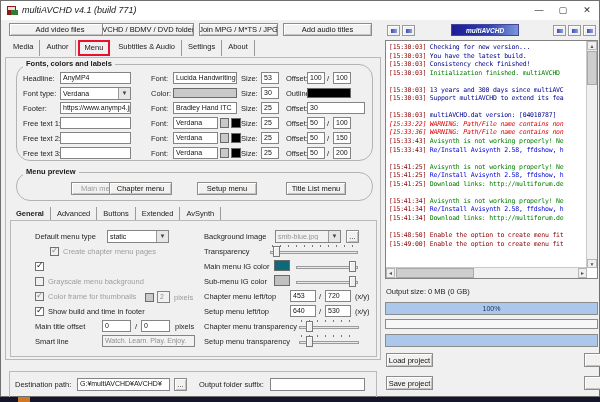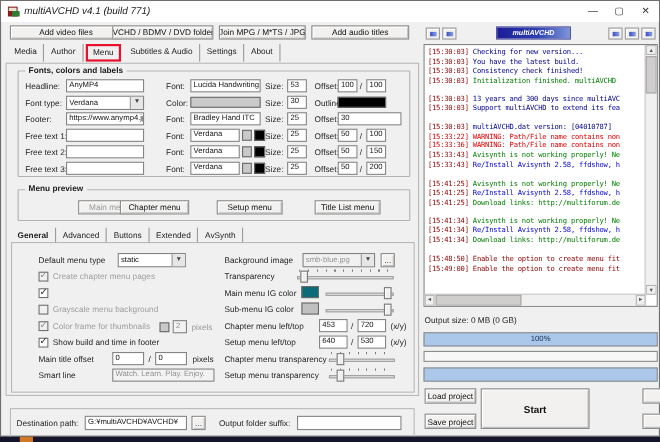--- a/index.html
+++ b/index.html
@@ -21,21 +21,21 @@
     background:#f2f1f0; border:1px solid #8c8c8c; box-sizing:border-box;
     box-shadow:inset 1px 1px 0 #ffffff, inset -1px -1px 0 #c3c3c3;
     font-size:7.5px; color:#111; display:flex; align-items:center; justify-content:center;
     white-space:nowrap; overflow:hidden; font-family:inherit; padding:0;
   }
   .btn.disabled { color:#9b9b9b;margin-left:44px; }
   .tabs { position:absolute; left:6px; top:39px; height:16px; display:flex; }
   .tab { font-size:7.5px; color:#222; padding:2px 6px; border-right:1px solid #9a9a9a; white-space:nowrap; }
   .tab.highlighted { border:2px solid #e8112d; margin:0 2px; padding:1px 5px; }
   .page { position:absolute; left:4px; top:56px; width:374px; height:301px; border:1px solid #b9b9b9; background:#f0f0f0; }
-  .group { position:absolute; border:1px solid #b3b3b3; border-radius:1px; box-sizing:border-box; }
+  .group { position:absolute; border:1px solid #b3b3b3; border-radius:14px; box-sizing:border-box; }
   .gtitle { position:absolute; top:-6px; left:6px; background:#f0f0f0; padding:0 3px; font-weight:bold; font-size:7.5px; color:#1a1a1a; white-space:nowrap; }
   .lbl { position:absolute; font-size:7.5px; color:#1f1f1f; white-space:nowrap; }
   .lbl.dim { color:#9a9a9a; }
   .tf { position:absolute; background:#fff; border:1px solid #848484; box-sizing:border-box; height:12px;
         font-size:7px; color:#111; padding:1px 2px; white-space:nowrap; overflow:hidden; font-family:inherit; }
   .tf.dim { background:#f2f2f2; color:#8f8f8f; }
   .swatch { position:absolute; border:1px solid #6a6a6a; box-sizing:border-box; }
   .dd { position:absolute; background:#fff; border:1px solid #848484; box-sizing:border-box; height:13px; font-size:7px; color:#111; }
   .dd .val { position:absolute; left:2px; top:2px; right:12px; overflow:hidden; white-space:nowrap; }
   .dd .arr { position:absolute; right:0; top:0; bottom:0; width:11px; background:#e6e6e6; border-left:1px solid #9a9a9a; font-size:6px; color:#444; text-align:center; line-height:11px; }
@@ -64,21 +64,21 @@
   .banner { position:absolute; height:12px; background:linear-gradient(90deg,#1d1d96 0%,#2d3fb0 55%,#7c96d8 100%);
     border:1px solid #44449a; color:#fff; font-size:6.5px; font-weight:bold; font-style:italic;
     display:flex; align-items:center; justify-content:center; box-sizing:border-box; white-space:nowrap; }
   .logbox { position:absolute; left:2px; top:19px; width:213px; height:239px; background:#fff; border:1px solid #828282; box-sizing:border-box; overflow:hidden; }
   .log-lines { position:absolute; left:3px; top:2px; right:12px; bottom:11px; overflow:hidden;
     font-family:"DejaVu Sans Mono", monospace; font-size:6.5px; line-height:8.55px; letter-spacing:-0.2px; }
   .log-line { white-space:nowrap; height:8.55px; }
   .log-line .ts { color:#8c0000; }
   .log-line.navy .msg { color:#00008c; }
   .log-line.green .msg { color:#007d00; }
-  .log-line.red .msg, .log-line.red .ts { color:#dd0000; }
+  .log-line.red .msg, .log-line.red .ts { color:#dd0000;font-style:italic; }
   .log-line.blue .msg { color:#0000dd; }
   .log-line.maroon .msg { color:#8c0000; }
   .vscroll { position:absolute; right:0; top:0; width:10px; bottom:10px; background:#f0f0f0; border-left:1px solid #c9c9c9; }
   .hscroll { position:absolute; left:0; bottom:0; right:10px; height:10px; background:#f0f0f0; border-top:1px solid #c9c9c9; }
   .sb-arr { position:absolute; background:#f0efee; border:1px solid #b5b5b5; color:#555; font-size:5px; text-align:center; line-height:8px; box-sizing:border-box; }
   .sb-thumb { position:absolute; background:#cfcecd; border:1px solid #a8a8a8; box-sizing:border-box; }
   .pbar { position:absolute; left:2px; width:213px; border:1px solid #8c8c8c; box-sizing:border-box; background:#abc8ea;
     display:flex; align-items:center; justify-content:center; font-size:7px; color:#16325c; }
   .pbar.empty { background:#f7f7f7; }
   .out-size { position:absolute; left:3px; font-size:7.5px; color:#1f1f1f; white-space:nowrap; }
@@ -220,21 +220,21 @@
     <div class="subpage">
 
       <span class="lbl" style="left:24px;top:11px">Default menu type</span>
       <div class="dd" style="left:96px;top:9px;width:62px">
         <span class="val">static</span>
         <span class="arr">▼</span>
       </div>
 
       <div>
 
-      <div class="cb-row checked disabled" style="left: 24px; top: 24px;">
+      <div class="cb-row checked disabled" style="left: 39px; top: 24px;">
             <span class="cb"></span>
             <span class="cb-lbl">Create chapter menu pages</span>
           </div>
           <div class="cb-row checked" style="left: 24px; top: 39px;">
             <span class="cb"></span>
           </div>
           <div class="cb-row disabled" style="left: 24px; top: 54px;">
             <span class="cb"></span>
             <span class="cb-lbl">Grayscale menu background</span>
           </div>
@@ -380,21 +380,20 @@
     </div>
 
     <span class="out-size" style="top:266px">Output size: 0 MB (0 GB)</span>
 
     <div class="pbar" style="top:281px;height:13px">100%</div>
     <div class="pbar empty" style="top:298px;height:10px"></div>
     <div class="pbar" style="top:313px;height:13px"></div>
 
     <button class="btn abs" style="left:3px;top:332px;width:47px;height:14px">Load project</button>
     <button class="btn abs" style="left:3px;top:355px;width:47px;height:14px">Save project</button>
-    <button class="btn abs" style="left:54px;top:332px;width:99px;height:37px;font-weight:bold;font-size:9px">Start</button>
     <button class="btn abs disabled" style="left:157px;top:332px;width:58px;height:14px">Break</button>
     <button class="btn abs disabled" style="left:157px;top:355px;width:58px;height:14px">Stop</button>
   </div>
 </div>
 
 <div class="strip">
   <span class="accent"></span>
 </div>
 
 </body></html>

